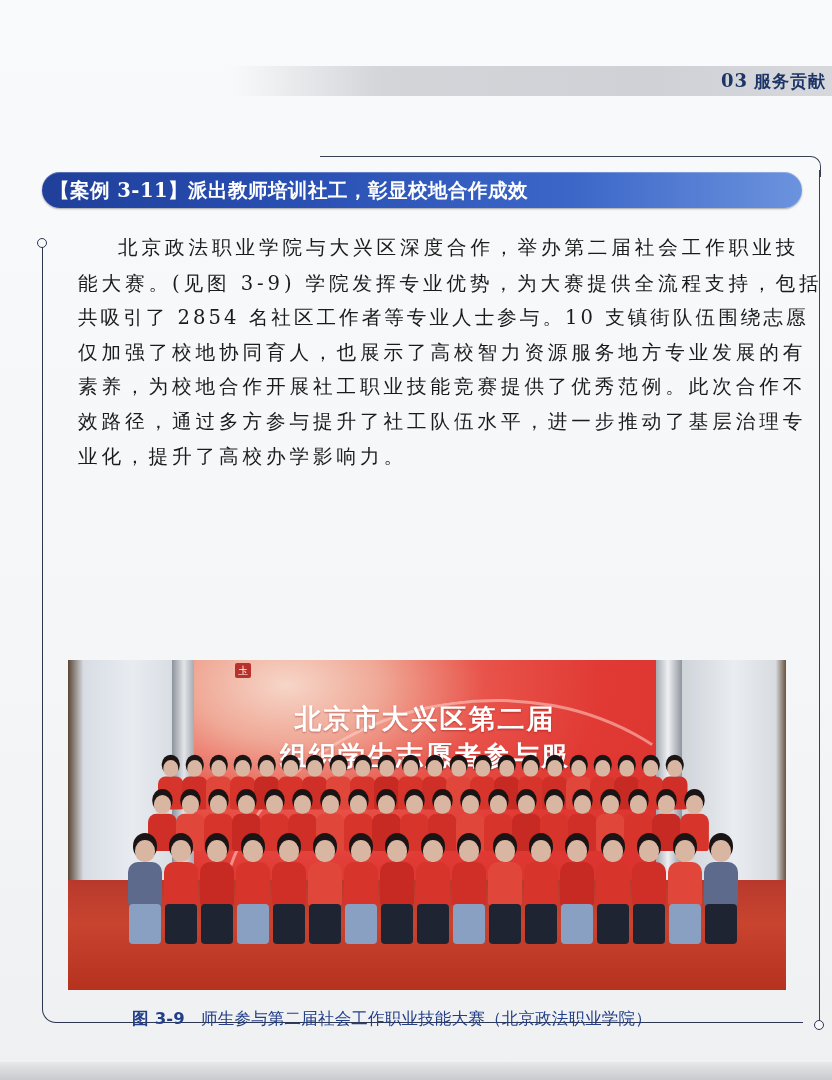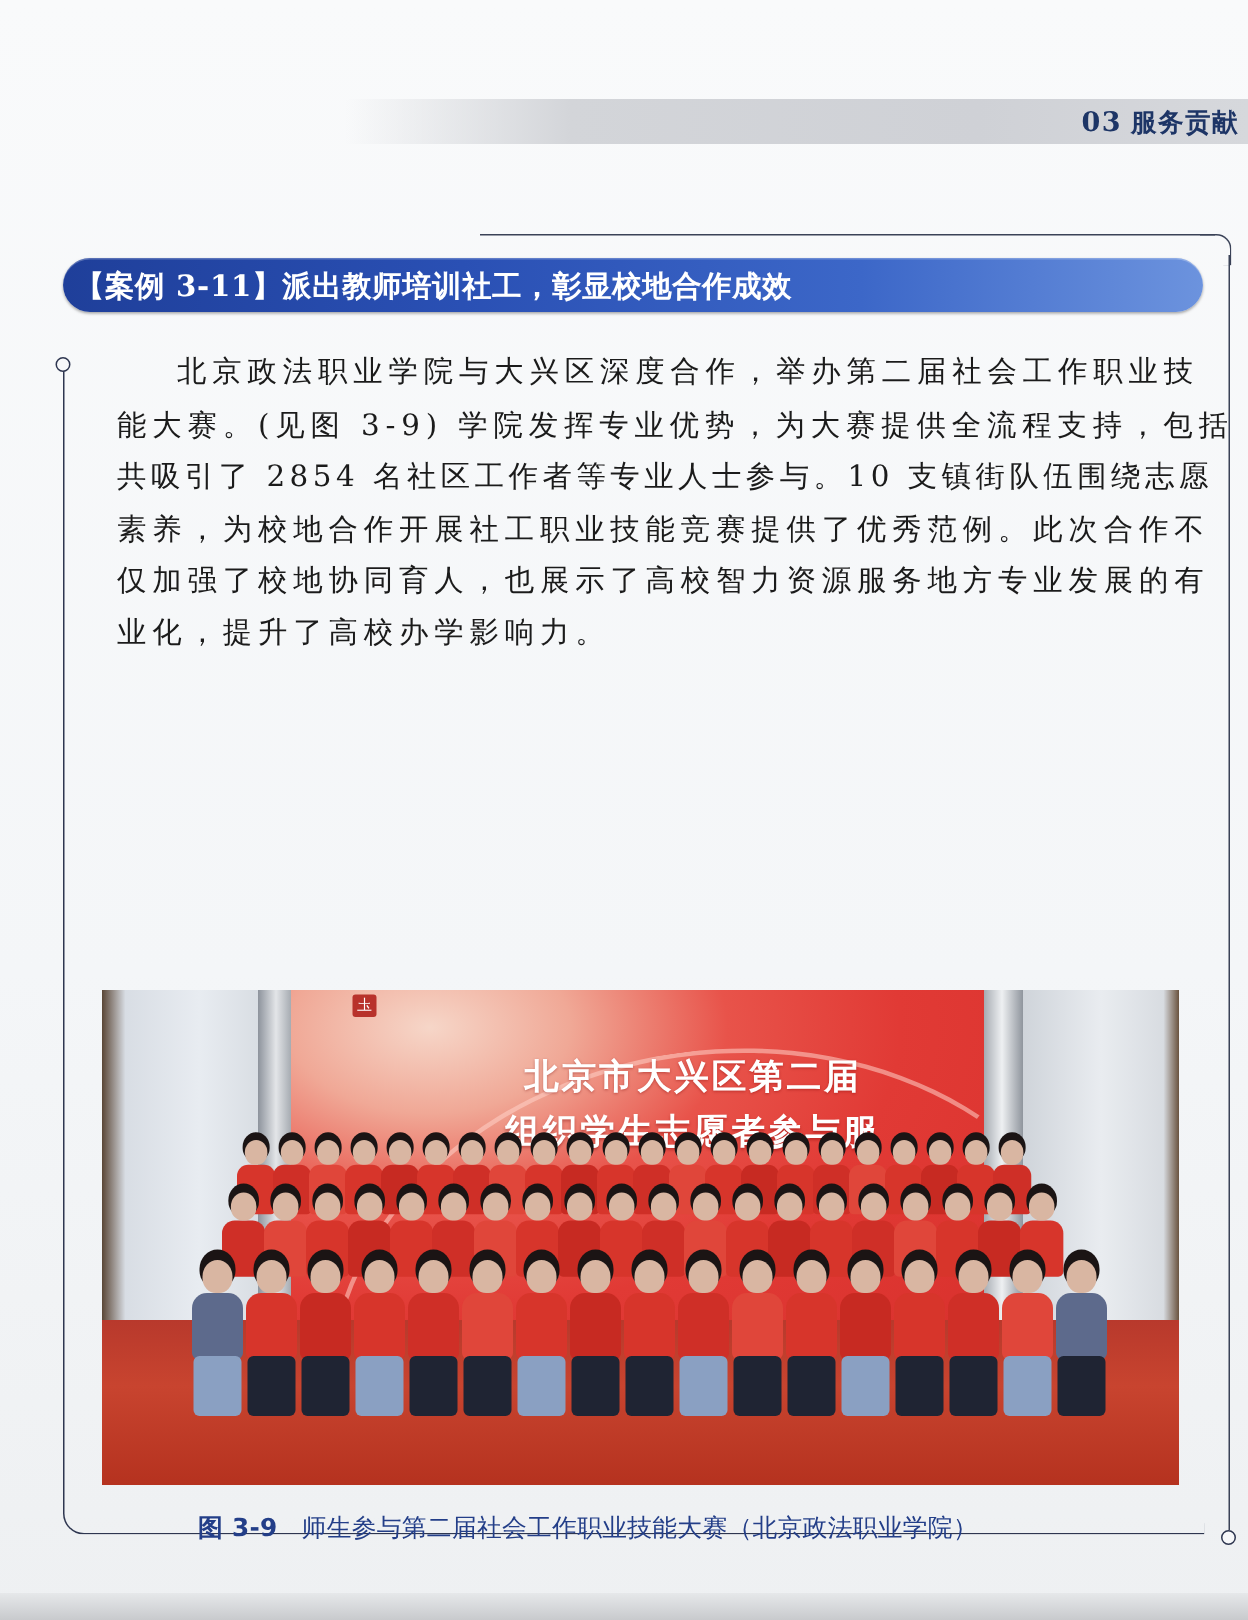--- a/index.html
+++ b/index.html
@@ -99,23 +99,22 @@
     transform:rotate(-8deg);
   }
   .photo .logo {
     position:absolute; left:41px; top:3px; width:16px; height:15px; border-radius:2px;
     background:#b8322b; color:#fff; font-size:10px; line-height:15px; text-align:center;
     font-family:"DejaVu Sans", sans-serif;
   }
   .photo .banner {
     position:absolute; left:126px; top:40px; width:462px; text-align:center;
     color:#ffffff; font-family:"DejaVu Sans", sans-serif; font-weight:bold;
-    font-size:23px; line-height:37px; letter-spacing:2px;
+    font-size:27px; line-height:37px; letter-spacing:2px;
     text-shadow:0 1px 2px rgba(120,0,0,0.4);
-    padding-left:37px;
   }
   .photo .floor {
     position:absolute; left:0; right:0; bottom:0; height:110px;
     background:linear-gradient(180deg,#b8392c 0%,#c8442f 40%,#b5321f 100%);
   }
   .photo .crowd {
     position:absolute; left:20px; right:20px; top:90px; height:210px;
   }
   .person { position:absolute; }
   .person .head { position:absolute; width:20px; height:22px; border-radius:50% 50% 45% 45%;
@@ -152,22 +151,23 @@
 
 <div class="title-pill"></div>
 <div class="title-text">
   <span>【案例 3-11】</span><span>派出教师培训社工，彰显校地合作成效</span>
 </div>
 
 <div class="body-text">
   <span class="line indent">北京政法职业学院与大兴区深度合作，举办第二届社会工作职业技</span>
   <span class="line">能大赛。(见图 3-9) 学院发挥专业优势，为大赛提供全流程支持，包括</span>
   <span class="line" style="letter-spacing:3px">共吸引了 2854 名社区工作者等专业人士参与。10 支镇街队伍围绕志愿</span>
+  <span class="line">仅加强了校地协同育人，也展示了高校智力资源服务地方专业发展的有</span>
   <span class="line">素养，为校地合作开展社工职业技能竞赛提供了优秀范例。此次合作不</span>
-  <span class="line">仅加强了校地协同育人，也展示了高校智力资源服务地方专业发展的有</span>
+  <span class="line">效路径，通过多方参与提升了社工队伍水平，进一步推动了基层治理专</span>
   <span class="line">业化，提升了高校办学影响力。</span>
 </div>
 
 <div class="photo">
   <div class="wall-left"></div>
   <div class="wall-right"></div>
   <div class="curtain-l"></div>
   <div class="curtain-r"></div>
   <div class="backdrop">
     <div class="logo">圡</div>

